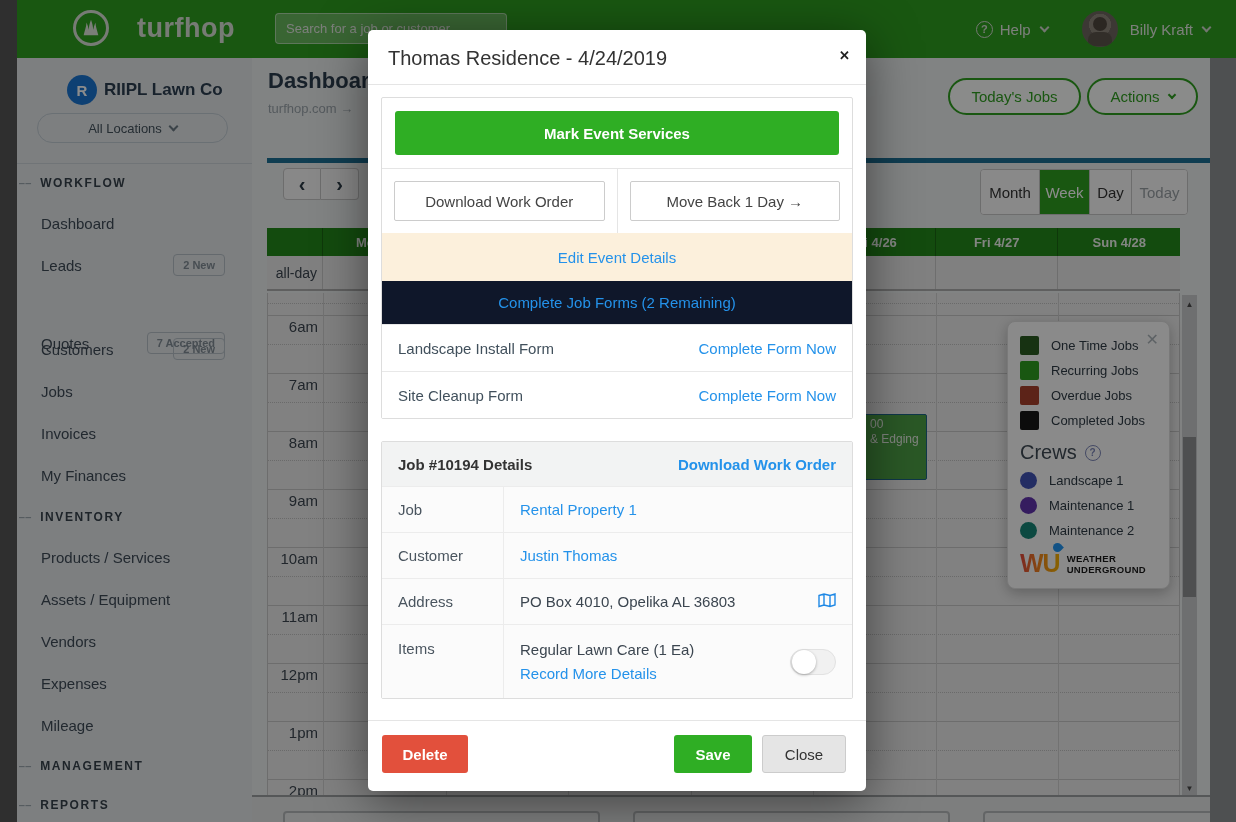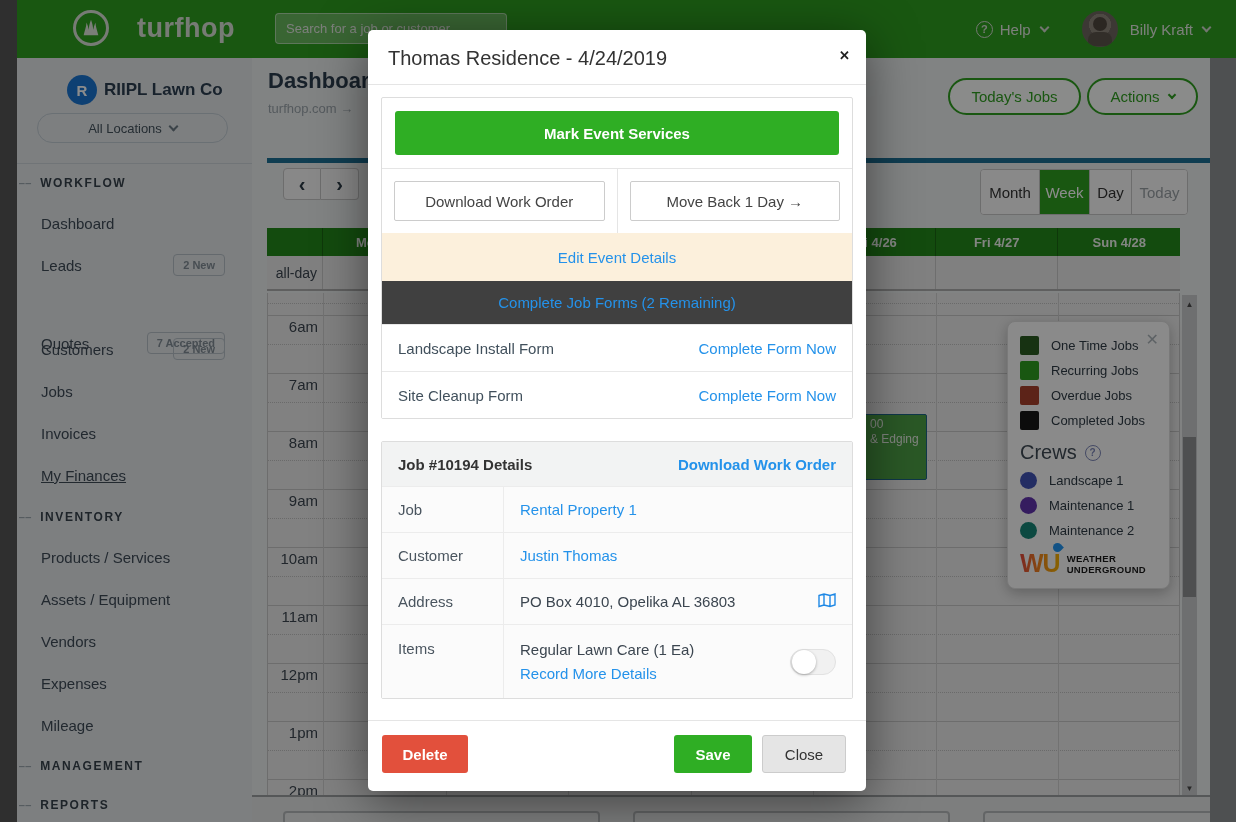--- a/index.html
+++ b/index.html
@@ -120,21 +120,21 @@
   .m-body{flex:1;padding:12px 13px;}
   .panel{border:1px solid #ddd;border-radius:2px;background:#fff;}
   .btn-green-wide{margin:13px;height:44px;background:#2fae24;color:#fff;font-size:15px;font-weight:700;
     display:flex;align-items:center;justify-content:center;border-radius:3px;}
   .two-btn-row{display:flex;border-top:1px solid #e5e5e5;}
   .two-btn-cell{flex:1;padding:12px;display:flex;}
   .two-btn-cell + .two-btn-cell{border-left:1px solid #e5e5e5;}
   .outline-btn{flex:1;height:40px;border:1px solid #ccc;border-radius:2px;background:#fff;color:#444;font-size:15px;
     display:flex;align-items:center;justify-content:center;}
   .row-cream{height:48px;background:#fcf0dc;display:flex;align-items:center;justify-content:center;}
-  .row-blue{height:43px;background:#404040;display:flex;align-items:center;justify-content:center;}
+  .row-blue{height:43px;background:#0f172a;display:flex;align-items:center;justify-content:center;}
   .link{color:#2492ea;font-size:15px;}
   .form-row{height:47px;border-top:1px solid #e8e8e8;display:flex;align-items:center;justify-content:space-between;
     padding:0 16px;background:#fff;}
   .form-name{font-size:15px;color:#41505c;}
   .details{margin-top:22px;}
   .det-head{height:44px;background:#f2f3f3;display:flex;align-items:center;justify-content:space-between;padding:0 16px;}
   .det-title{font-size:15px;font-weight:700;color:#333;}
   .det-dl{font-size:15px;font-weight:700;color:#2492ea;}
   .det-row{display:flex;border-top:1px solid #ececec;background:#fbfbfb;min-height:46px;}
   .det-label{width:122px;border-right:1px solid #ececec;display:flex;align-items:center;padding-left:16px;
@@ -210,21 +210,21 @@
     <div class="sitem" style="top:276px;">
         <span>Customers</span>
       <span class="badge">2 New</span>
       </div>
     <div class="sitem" style="top:318px;">
         <span>Jobs</span>
       </div>
     <div class="sitem" style="top:360px;">
         <span>Invoices</span>
       </div>
-    <div class="sitem" style="top:402px;text-decoration:underline;">
+    <div class="sitem" style="top:402px;">
         <span>My Finances</span>
       </div>
 
     <div class="ssec" style="top:450px;">
       <span class="dashes">‒‒</span>
       <span>INVENTORY</span>
       </div>
     <div class="sitem" style="top:484px;">
         <span>Products / Services</span>
       </div>

